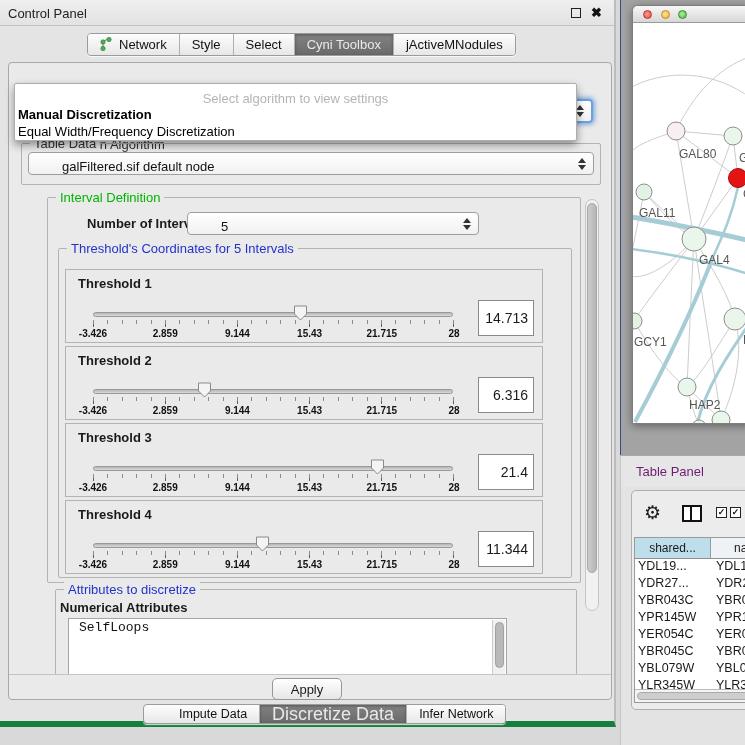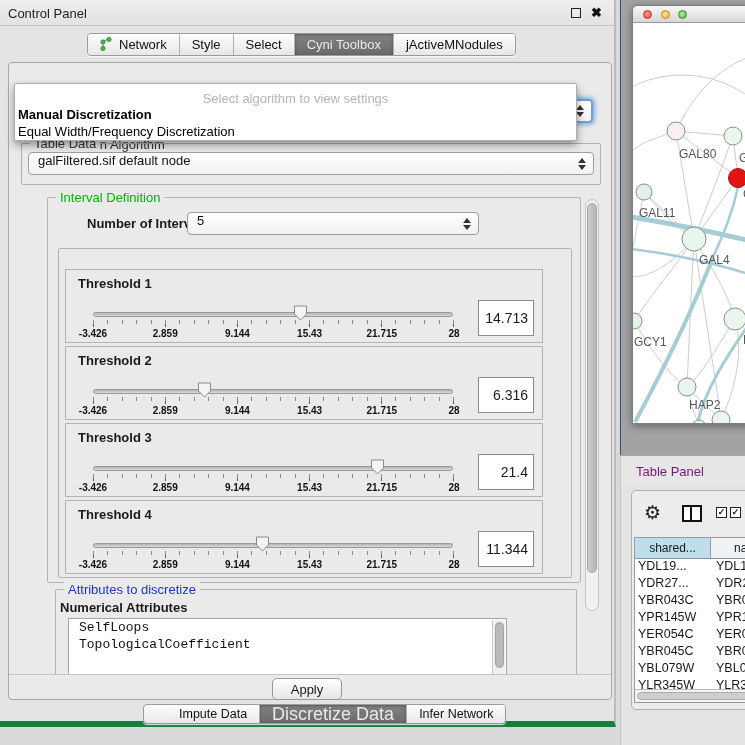--- a/index.html
+++ b/index.html
@@ -28,21 +28,21 @@
     box-shadow:inset 0 1px 3px rgba(0,0,0,.35); }
   #net-icon { display:inline-block; width:13px; height:15px; margin-right:6px; }
 
   
   #content-box { position:absolute; left:8px; top:62px; width:604px; height:638px;
     background:#eaeaea; border:1px solid #a8a8a8; border-radius:4px; }
 
   #disc-algo-label { position:absolute; left:20px; top:74px; color:#333; font-size:13px; }
 
   .combo { position:absolute; background:linear-gradient(#ffffff,#f1f1f1);
-    border:1px solid #9e9e9e; border-radius:4px; display:flex; align-items:flex-start; }
+    border:1px solid #9e9e9e; border-radius:4px; display:flex; align-items:flex-end;padding-left:24px; }
   .combo .val { padding-left:9px; font-size:13px; color:#111; flex:1; overflow:hidden; white-space:nowrap; }
   .spin { position:absolute; right:7px; top:50%; transform:translateY(-50%); width:8px; height:12px; }
   .spin::before, .spin::after { content:""; position:absolute; left:0; border-left:4px solid transparent; border-right:4px solid transparent; }
   .spin::before { top:0; border-bottom:5px solid #333; }
   .spin::after { bottom:0; border-top:5px solid #333; }
   #hidden-algo-combo { left:16px; top:36px; width:568px; height:24px;
     border:2px solid #6d9fd8; box-shadow:0 0 4px 2px rgba(110,160,220,.8); }
 
   
   #algo-popup { position:absolute; left:5px; top:20px; width:563px; height:58px;
@@ -211,20 +211,21 @@
       <div class="group" id="interval-group">
         <span class="gtitle green">Interval Definition</span>
 
         <span id="noi-label">Number of Intervals</span>
         <div class="combo" style="left:139px; top:14px; width:292px; height:23px;">
           <span class="val">5</span>
           <span class="spin"></span>
         </div>
 
         <div class="group" id="thr-group">
+          <span class="gtitle blue">Threshold's Coordinates for 5 Intervals</span>
 
           <div class="tpanel" style="top:20px;">
             <span class="tlabel">Threshold 1</span>
             <div class="track"></div>
             <div class="ticks-major"></div>
             <div class="ticks-minor"></div>
             <div class="tick-labels">
                 <span style="left: 0%;">-3.426</span>
                 <span style="left: 20%;">2.859</span>
                 <span style="left: 40%;">9.144</span>
@@ -303,21 +304,20 @@
             <div class="vbox">11.344</div>
           </div>
         </div>
       </div>
 
       <div class="group" id="attr-group">
         <span class="gtitle blue">Attributes to discretize</span>
         <span id="attr-sub">Numerical Attributes</span>
         <div id="attr-list">
           <div class="list-item">SelfLoops</div>
-            <div class="list-item">TopologicalCoefficient</div>
             <div id="attr-list-scrollbar">
             <div id="attr-list-thumb"></div>
           </div>
         </div>
       </div>
 
       <div id="vp-scrollbar">
         <div id="vp-thumb"></div>
       </div>
     </div>

